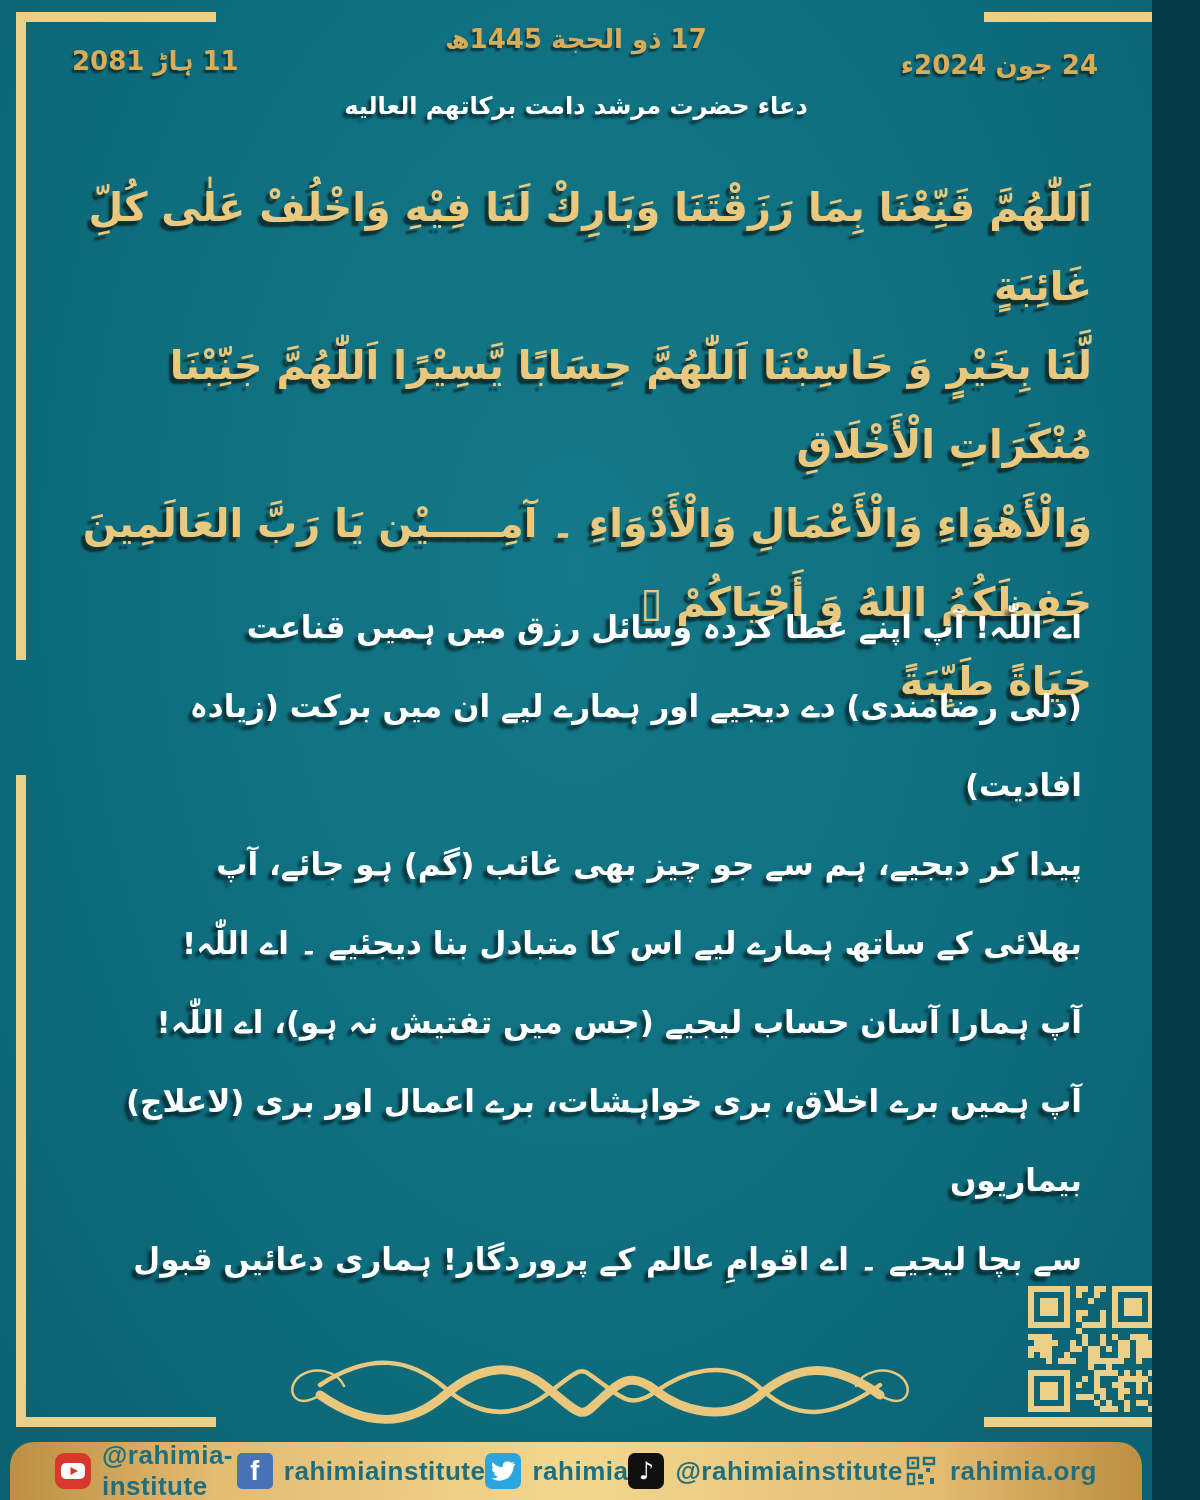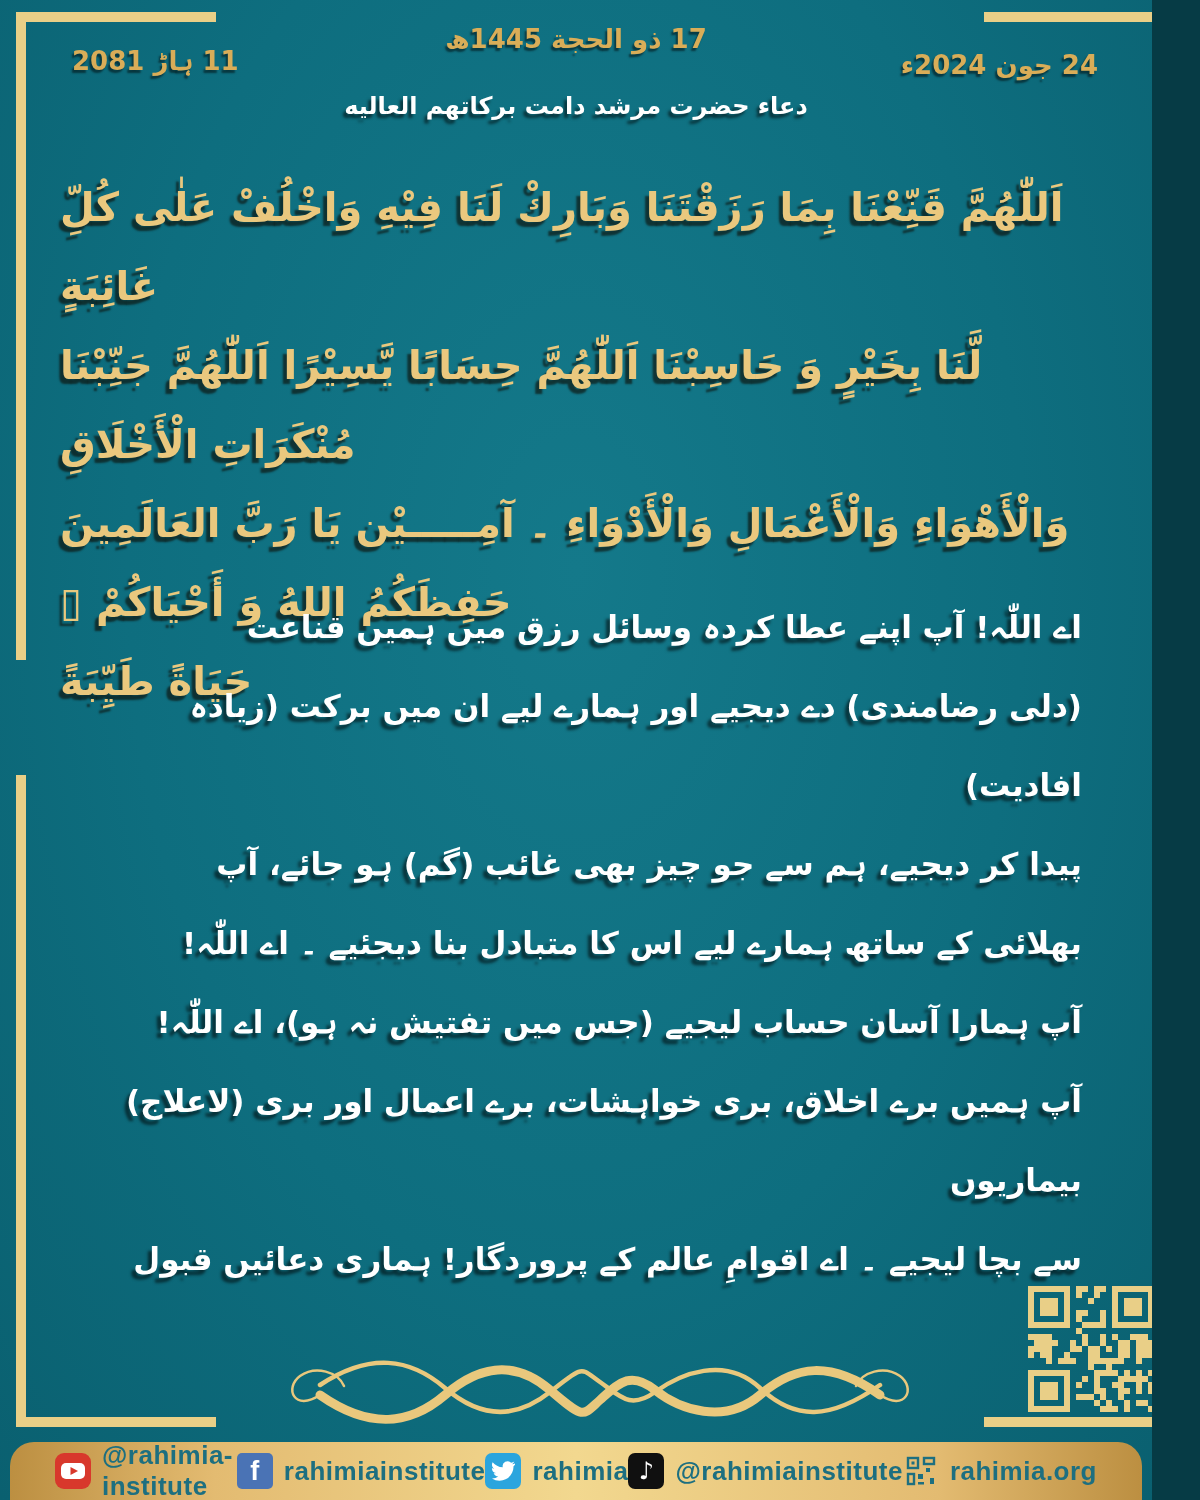--- a/index.html
+++ b/index.html
@@ -22,21 +22,21 @@
   .date{position:absolute;color:#d9ad58;font-weight:bold;font-size:26px;
         text-shadow:-2px 3px 2px rgba(0,0,0,.5);direction:rtl;}
   .date-hijri{top:24px;left:0;right:0;text-align:center;}
   .date-greg{top:50px;right:54px;}
   .date-bikrami{top:46px;left:72px;}
 
   .poster-title{position:absolute;top:92px;left:0;right:0;text-align:center;direction:rtl;
         color:#ffffff;font-size:24px;font-weight:bold;
         text-shadow:-3px 4px 3px rgba(0,0,0,.55);}
 
-  .dua-block{position:absolute;top:168px;left:60px;right:60px;text-align:left;direction:rtl;
+  .dua-block{position:absolute;top:168px;left:60px;right:60px;text-align:right;direction:rtl;
         color:#eac87e;font-size:40px;font-weight:bold;line-height:79px;
         text-shadow:-4px 5px 2px rgba(15,12,4,.62);}
 
   .urdu-block{position:absolute;top:588px;left:70px;right:70px;text-align:right;direction:rtl;
         color:#ffffff;font-size:31px;font-weight:bold;line-height:79px;
         text-shadow:-4px 5px 3px rgba(0,0,0,.55);}
 
   .logo{position:absolute;left:38px;top:1268px;width:160px;height:160px;}
   .qr{position:absolute;left:1028px;top:1286px;width:126px;height:126px;}
   .flourish{position:absolute;left:280px;top:1340px;width:640px;height:100px;}

